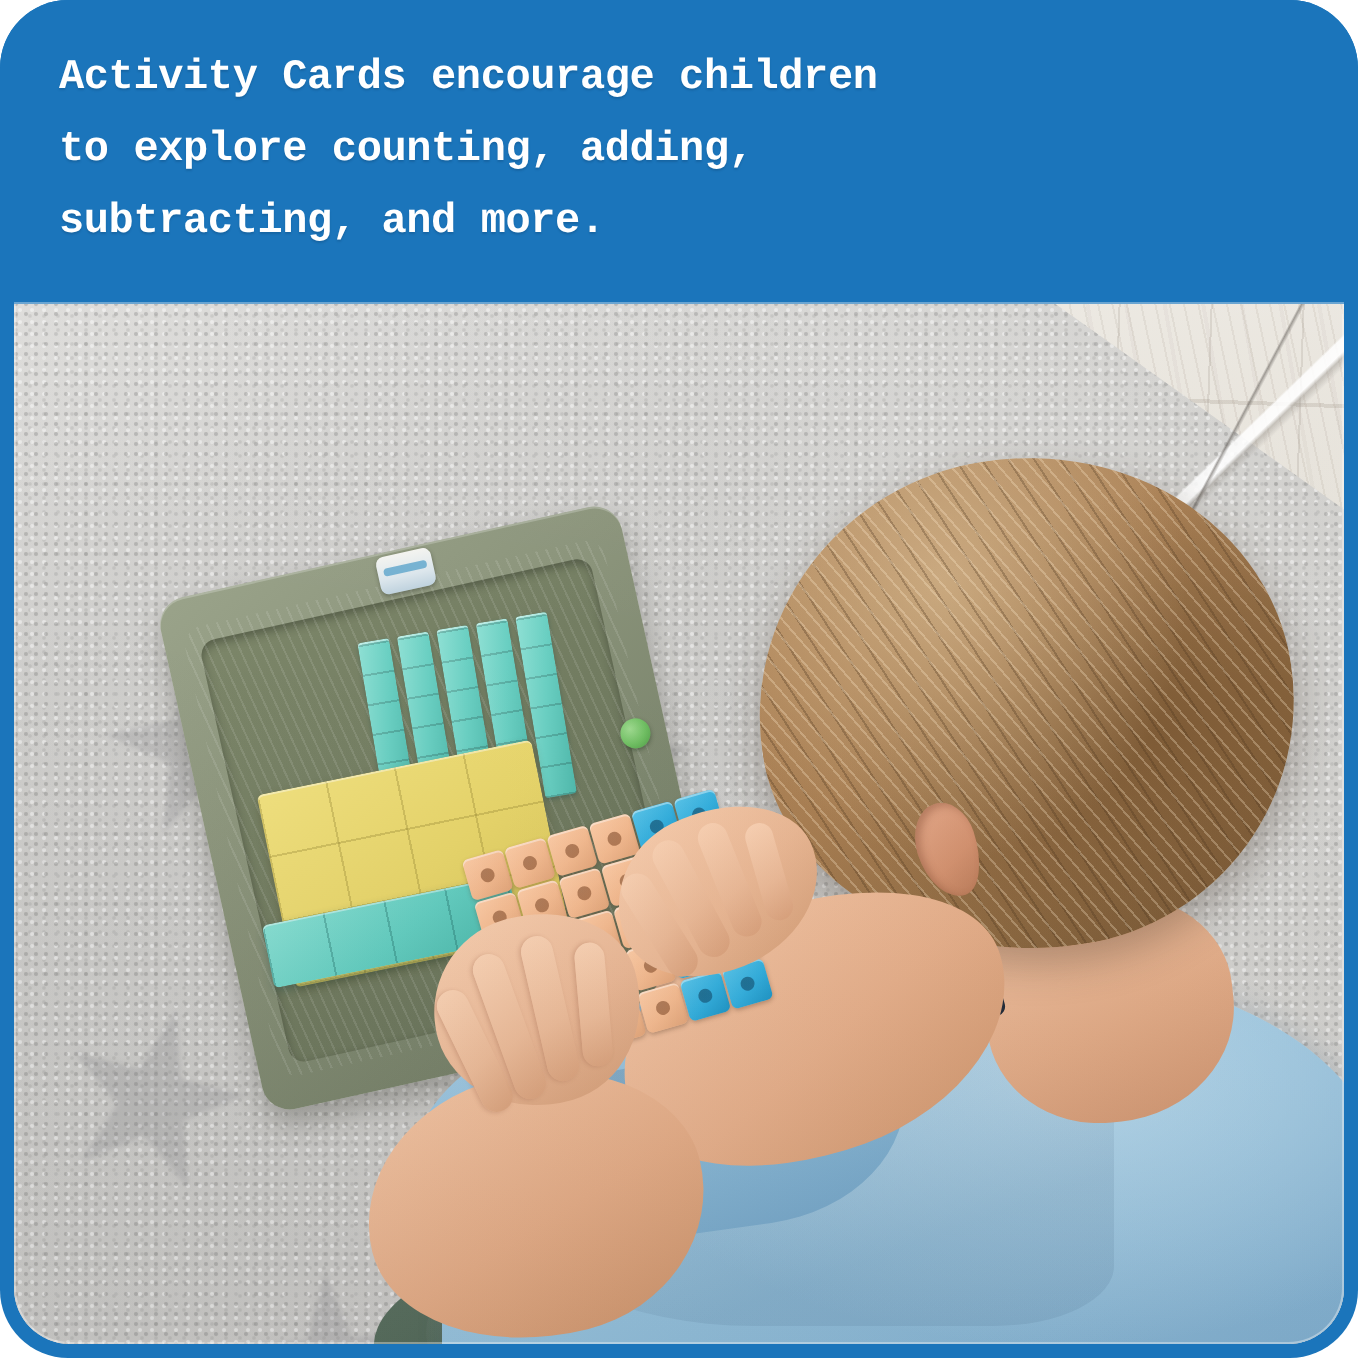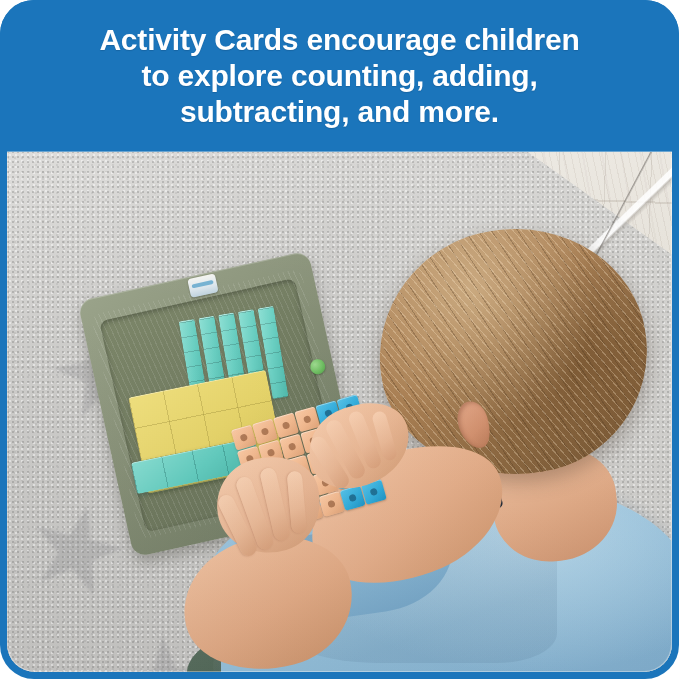--- a/index.html
+++ b/index.html
@@ -23,25 +23,25 @@
   
   #headline-band {
     position:absolute; left:0; top:0;
     width:679px; height:152px;
     background:#1B75BB;
     display:flex; align-items:center; justify-content:center;
     z-index:6;
   }
   #headline-text {
     width:620px;
-    text-align:center;
+    text-align:left;
     color:#FFFFFF;
-    font-family:Liberation Sans, sans-serif;
+    font-family:Liberation Mono, monospace;
     font-weight:bold;
-    font-size:30px;
+    font-size:21px;
     line-height:36px;
     letter-spacing:-0.2px;
     white-space:pre-line;
     text-shadow:0 1px 1px rgba(10,55,95,.25);
   }
 
   
   #photo-frame {
     position:absolute;
     left:7px; top:151px;

